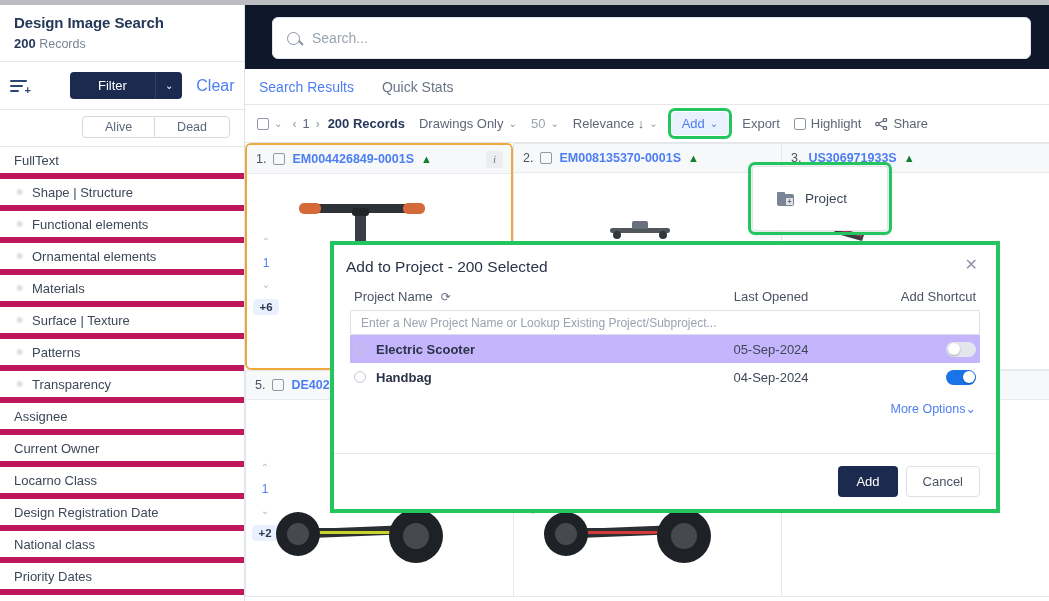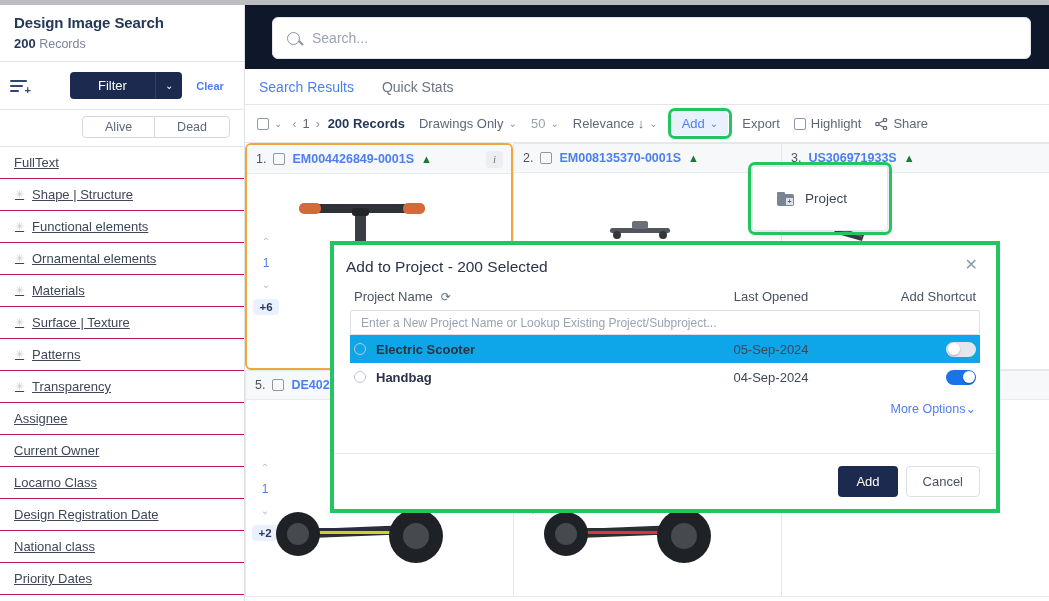--- a/index.html
+++ b/index.html
@@ -62,38 +62,38 @@
     border-radius: 4px 0 0 4px;
   }
   .filter-caret {
     background: #1b2a4e; color: #ffffff; border: none;
     border-left: 1px solid #41507098;
     padding: 6px 9px; cursor: pointer;
     border-radius: 0 4px 4px 0; font-size: 10px;
     display: flex; align-items: center;
   }
   .clear-link {
-    color: #4c7ef3; font-size: 11px; cursor: pointer; margin-left: 4px; font-weight: bold;
+    color: #4c7ef3; font-size: 16px; cursor: pointer; margin-left: 4px;
   }
 
   .alive-dead-row { padding: 6px 14px 8px 14px; display: flex; justify-content: flex-end; }
   .ad-group { display: flex; border-radius: 4px; overflow: hidden; }
   .ad-btn {
     background: #ffffff; border: 1px solid #d3d7de;
     color: #5c6779; font-size: 12.5px; padding: 3px 22px;
     cursor: pointer; font-family: inherit;
   }
   .ad-btn:first-child { border-radius: 4px 0 0 4px; border-right: none; }
   .ad-btn:last-child { border-radius: 0 4px 4px 0; }
 
   .sb-list { border-top: 1px solid #e4e7ea; }
   .sb-item {
     display: flex; align-items: center; gap: 7px;
     padding: 8px 14px; font-size: 13px; color: #3e4757;
-    border-bottom: 1px solid #be185d; cursor: pointer; height: 32px; text-decoration: underline;
+    border-bottom: 6px solid #be185d; cursor: pointer; height: 32px;
   }
   .sb-item .spark {
     color: #c6cbd4; font-size: 11px; width: 11px; display: inline-block; text-align: center;
   }
 
   
   .main {
     position: absolute; top: 5px; left: 245px; width: 804px; height: 596px;
     background: #ffffff;
   }
@@ -239,21 +239,21 @@
   .proj-input {
     width: 100%; height: 25px; border: 1px solid #dcdfe4; border-radius: 2px;
     padding: 0 10px; font-family: inherit; font-size: 12px; color: #4a5263;
     outline: none;
   }
   .proj-input::placeholder { color: #9aa3b1; }
   .proj-row {
     display: flex; align-items: center; height: 28px; padding: 0 4px;
     font-size: 13px;
   }
-  .proj-row.alt { background: #0ea5e9; }
+  .proj-row.alt { background: #c4b5fd; }
   .radio {
     width: 12px; height: 12px; border: 1.4px solid #c2c8d2; border-radius: 50%;
     flex: none; margin-right: 10px; cursor: pointer;
   }
   .proj-name { flex: 1; font-weight: bold; color: #2a3347; }
   .proj-date { width: 190px; text-align: center; color: #3e4757; }
   .proj-toggle-cell { width: 110px; display: flex; justify-content: flex-end; }
   .toggle {
     width: 30px; height: 15px; border-radius: 8px; position: relative;
     background: #e3e6ea; cursor: pointer;

